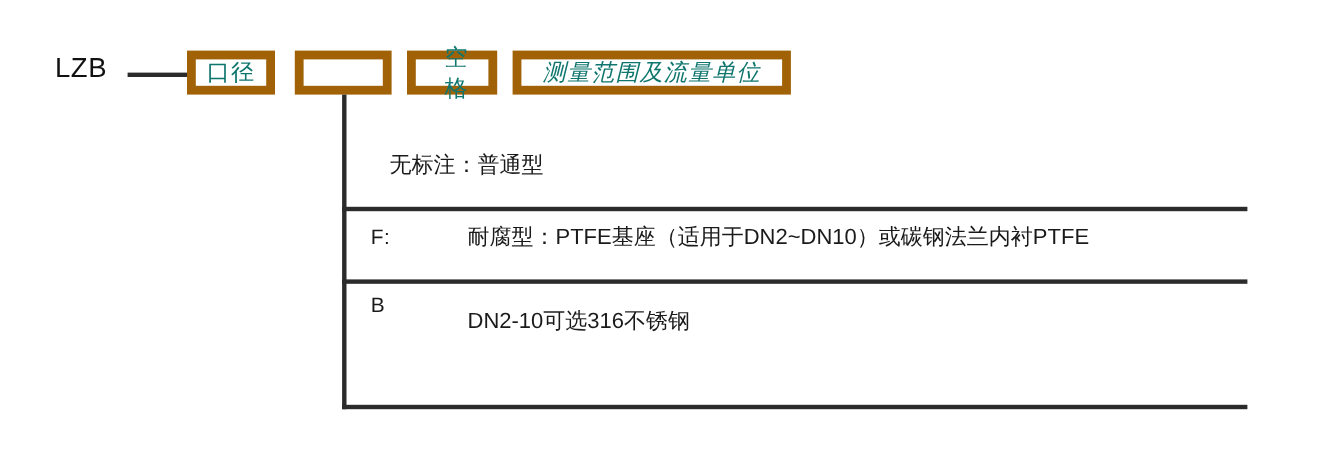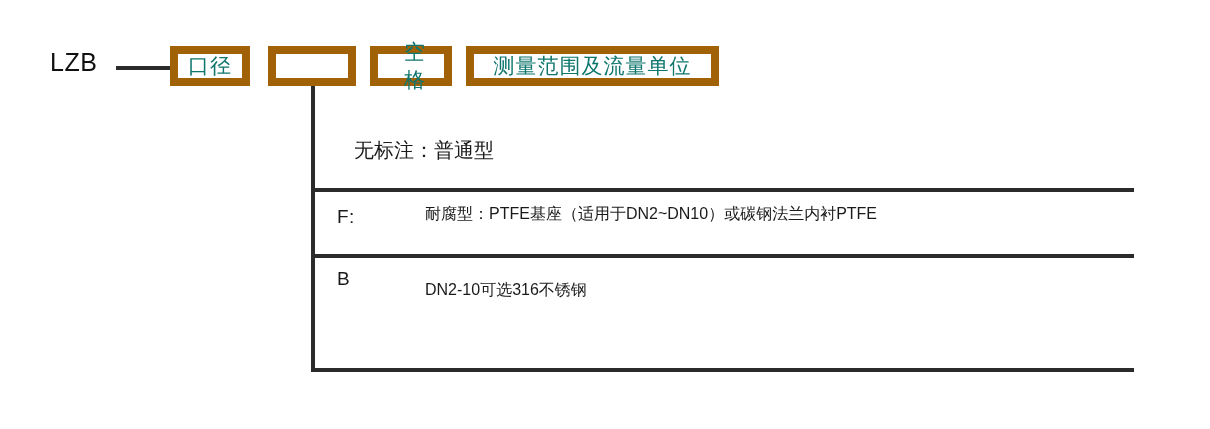--- a/index.html
+++ b/index.html
@@ -54,21 +54,21 @@
     display: flex;
     align-items: center;
     justify-content: center;
     font-size: 21px;
     color: #0f766e;
     letter-spacing: 1px;
   }
   .box-caliber   { left: 170px;  width: 80px;  }
   .box-type      { left: 268px;  width: 88px;  }
   .box-space     { left: 370px;  width: 82px; padding-left: 26px;  }
-  .box-range     { left: 466px;  width: 253px; }
+  .box-range     { left: 466px;  width: 253px; font-style: italic; }
 
   
   .v-line {
     position: absolute;
     left: 311px;
     top: 86px;
     width: 4px;
     height: 286px;
     background: #2b2b2b;
   }
@@ -97,21 +97,21 @@
     left: 26px;
     top: 0;
     font-size: 19px;
     color: #1a1a1a;
     font-weight: normal;
     letter-spacing: 0.5px;
   }
   .row-text {
     position: absolute;
     top: 0;
-    font-size: 16px;
+    font-size: 20px;
     color: #1a1a1a;
     white-space: nowrap;
     line-height: 1.0;
   }
   .text-plain { left: 43px;  font-size: 20px; }
   .text-f     { left: 114px; }
   .text-b     { left: 114px; }
   .row-text .line2 {
     display: block;
     margin-top: 14px;

